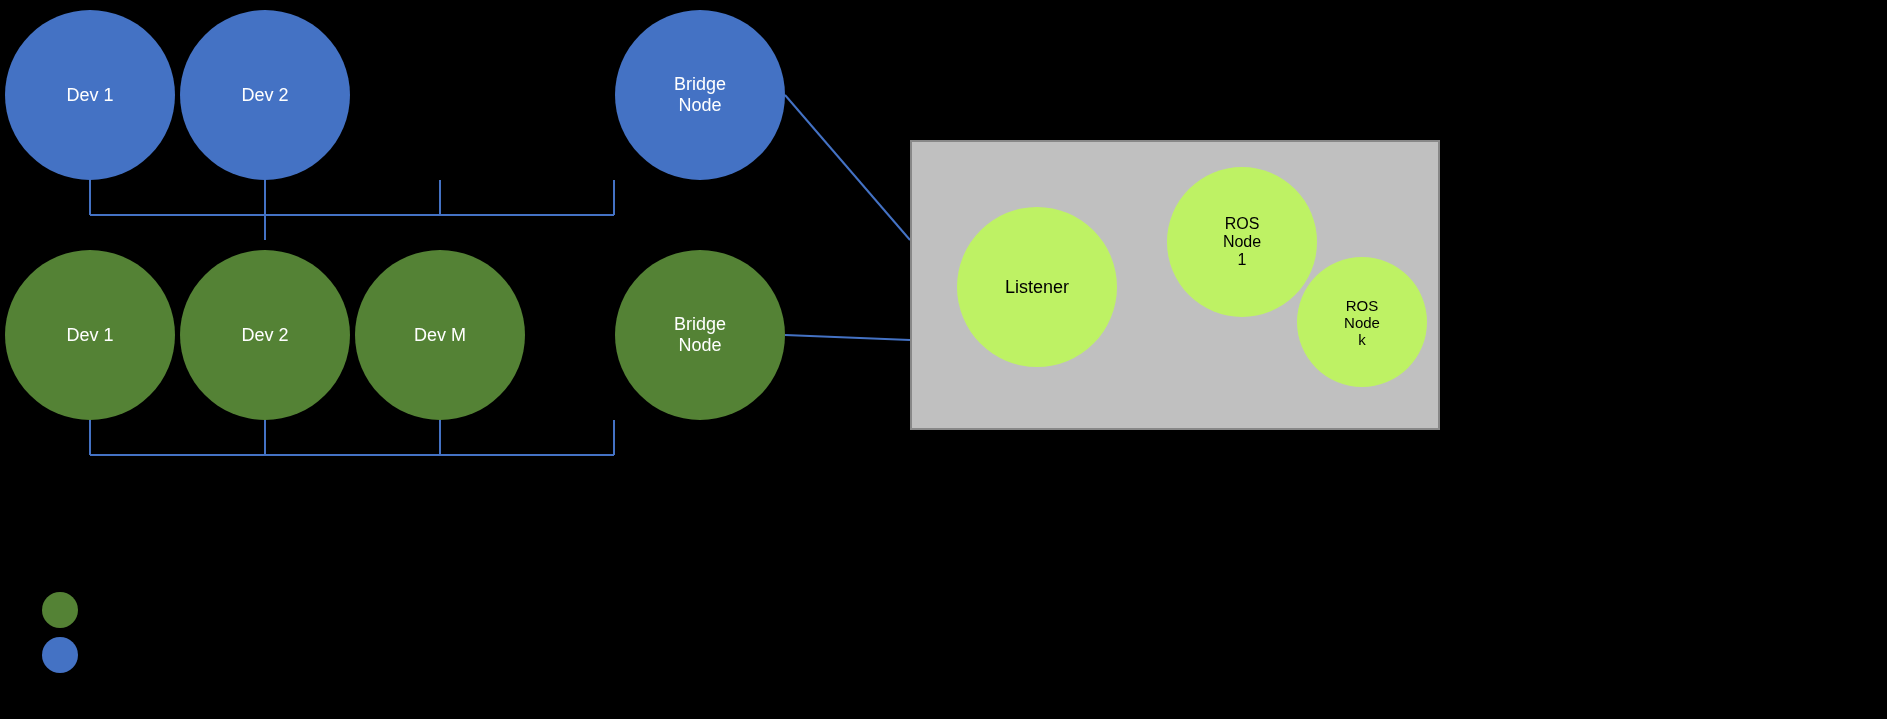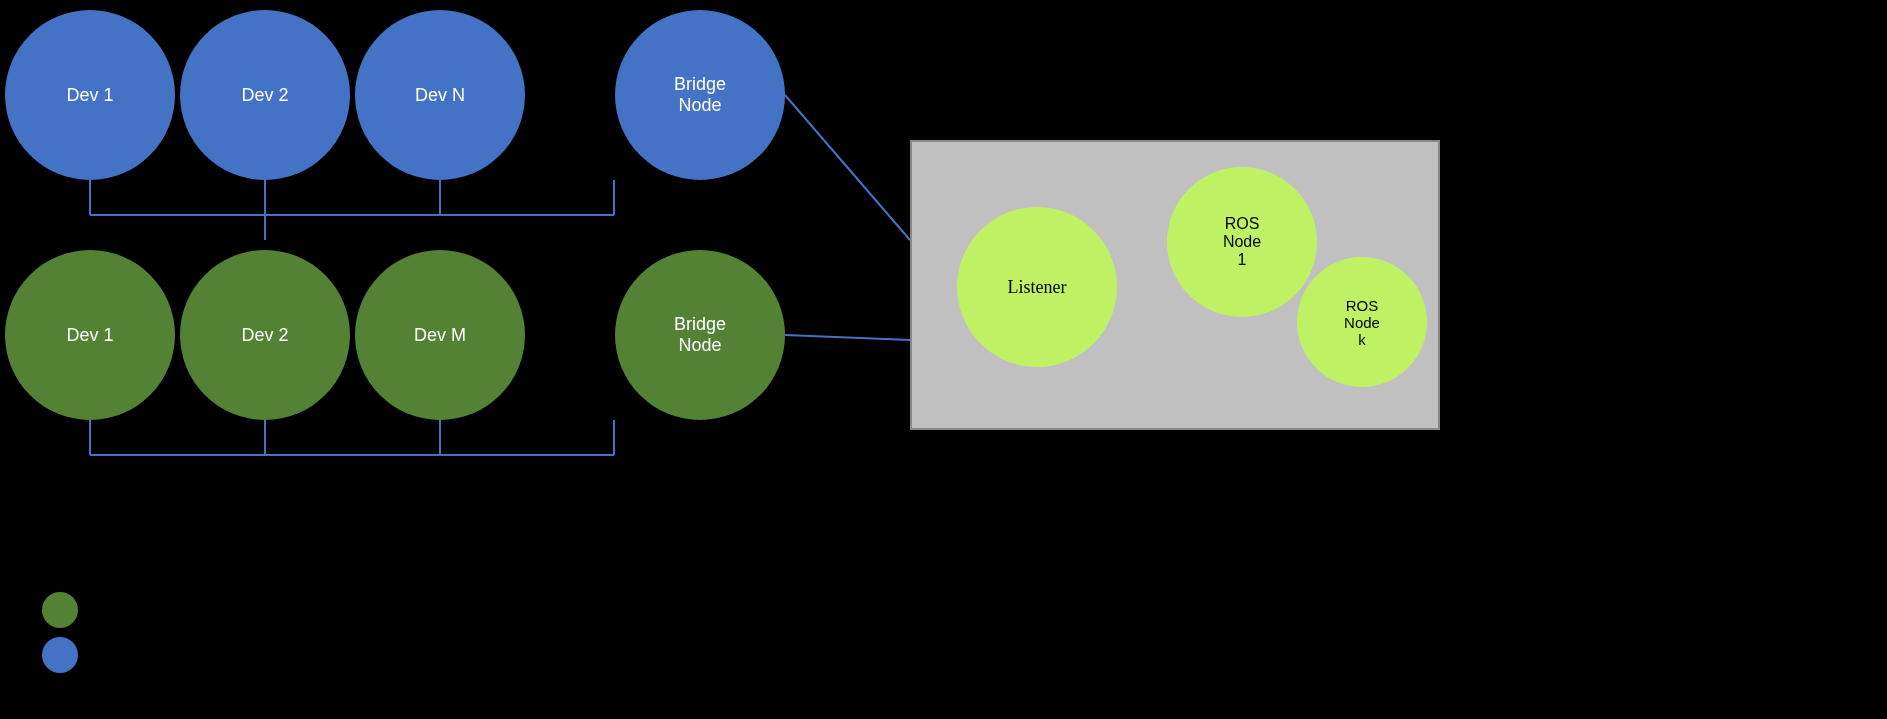--- a/index.html
+++ b/index.html
@@ -98,23 +98,20 @@
   </svg>
 
   <div class="circle circle-blue" style="left:5px; top:10px; width:170px; height:170px;">
     <span>Dev 1</span>
   </div>
 
   <div class="circle circle-blue" style="left:180px; top:10px; width:170px; height:170px;">
     <span>Dev 2</span>
   </div>
 
-  <div class="circle circle-blue" style="left:355px; top:10px; width:170px; height:170px;">
-    <span>Dev N</span>
-  </div>
 
   <div class="circle circle-blue" style="left:615px; top:10px; width:170px; height:170px;">
     <span style="white-space:pre-line;">Bridge
 Node</span>
   </div>
 
   <div class="circle circle-green" style="left:5px; top:250px; width:170px; height:170px;">
     <span>Dev 1</span>
   </div>
 
@@ -126,21 +123,21 @@
     <span>Dev M</span>
   </div>
 
   <div class="circle circle-green" style="left:615px; top:250px; width:170px; height:170px;">
     <span style="white-space:pre-line;">Bridge
 Node</span>
   </div>
 
   <div class="ros-box" style="left:910px; top:140px; width:530px; height:290px;">
 
-    <div class="circle circle-orange" style="left:45px; top:65px; width:160px; height:160px;font-family:Liberation Serif, serif;">
+    <div class="circle circle-orange" style="left:45px; top:65px; width:160px; height:160px;">
       <span>Listener</span>
     </div>
 
     <div class="circle circle-orange" style="left:255px; top:25px; width:150px; height:150px; font-size:16px;">
       <span style="white-space:pre-line; text-align:center;">ROS
 Node
 1</span>
     </div>
 
     <div class="circle circle-orange" style="left:385px; top:115px; width:130px; height:130px; font-size:15px;">

